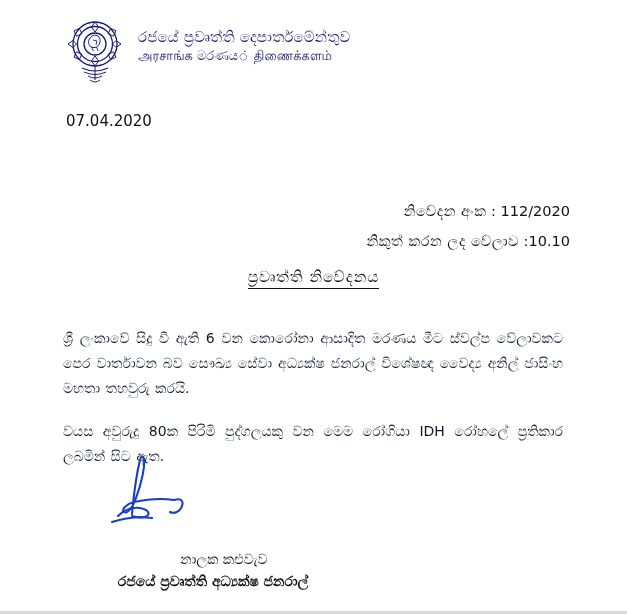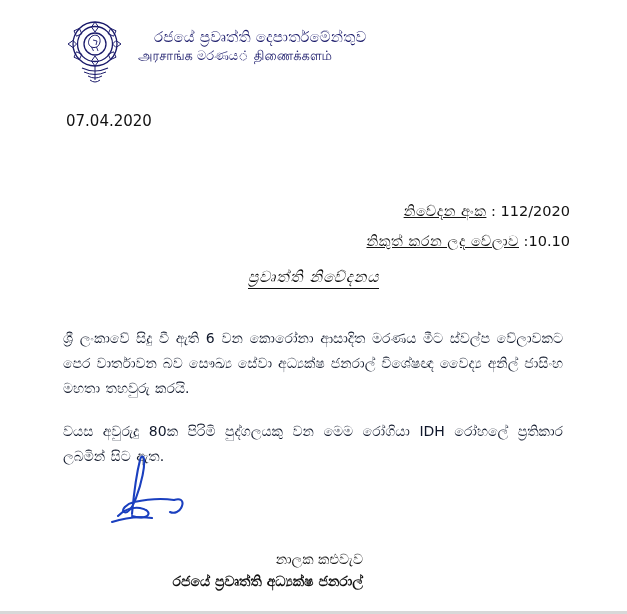--- a/index.html
+++ b/index.html
@@ -42,21 +42,20 @@
 
   .lh-text {
     padding-top: 14px;
   }
   .lh-line1 {
     font-size: 15px;
     line-height: 19px;
     color: #1b1b6b;
     white-space: nowrap;
     letter-spacing: 0.2px;
-    margin-left: 16px;
   }
   .lh-line2 {
     font-size: 13px;
     line-height: 18px;
     color: #1b1b6b;
     white-space: nowrap;
   }
   .lh-line3 {
     font-size: 11.5px;
     line-height: 16px;
@@ -78,38 +77,37 @@
   .ref-block {
     position: absolute;
     right: 57px;
     top: 196px;
     text-align: right;
     font-size: 14.5px;
     line-height: 30px;
     color: #111;
     white-space: nowrap;
   }
-  .ref-row .lbl { letter-spacing: 0.5px; text-decoration: underline; }
+  .ref-row .lbl { letter-spacing: 0.5px; }
   .ref-row .val { margin-left: 0; }
 
   
   .doc-title {
     position: absolute;
     top: 268px;
     left: 0;
     width: 627px;
     text-align: center;
     font-size: 15.5px;
     color: #111;
   }
   .doc-title span {
     border-bottom: 1px solid #111;
     padding-bottom: 2px;
     letter-spacing: 1px;
-    font-style: italic;
   }
 
   
   .body-wrap {
     position: absolute;
     left: 63px;
     top: 312px;
     width: 500px;
   }
   .para {
@@ -129,21 +127,21 @@
     width: 130px;
     height: 80px;
   }
   .signature svg { display: block; }
 
   .sig-name {
     position: absolute;
     left: 63px;
     top: 548px;
     width: 300px;
-    text-align: right;
+    text-align: center;
     font-size: 14px;
     line-height: 22px;
     color: #111;
   }
   .sig-name .n1 { padding-left: 22px; }
   .sig-name .n2 { padding-left: 0px; font-weight: bold; }
 
   .bottom-rule {
     position: absolute;
     left: 0;

